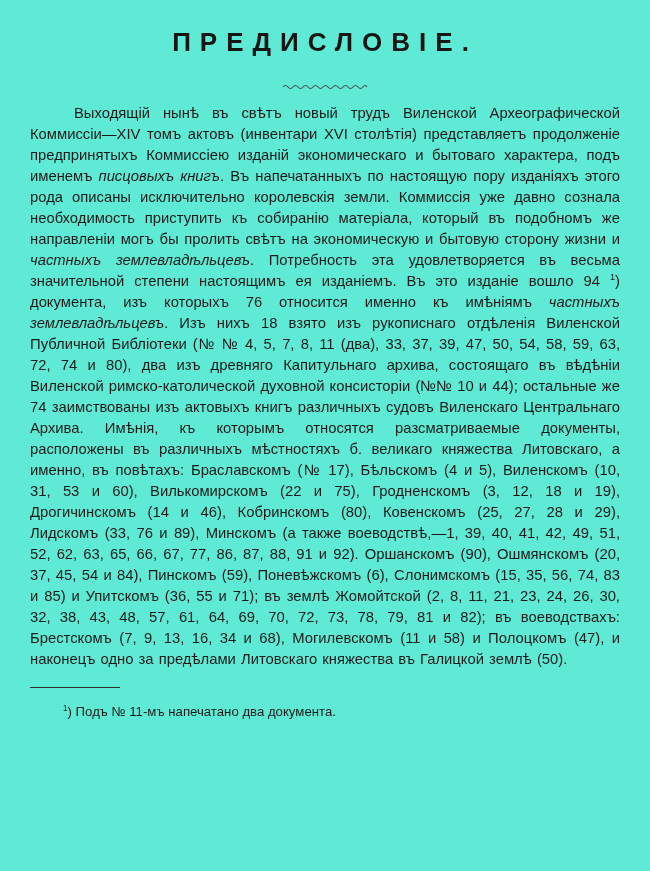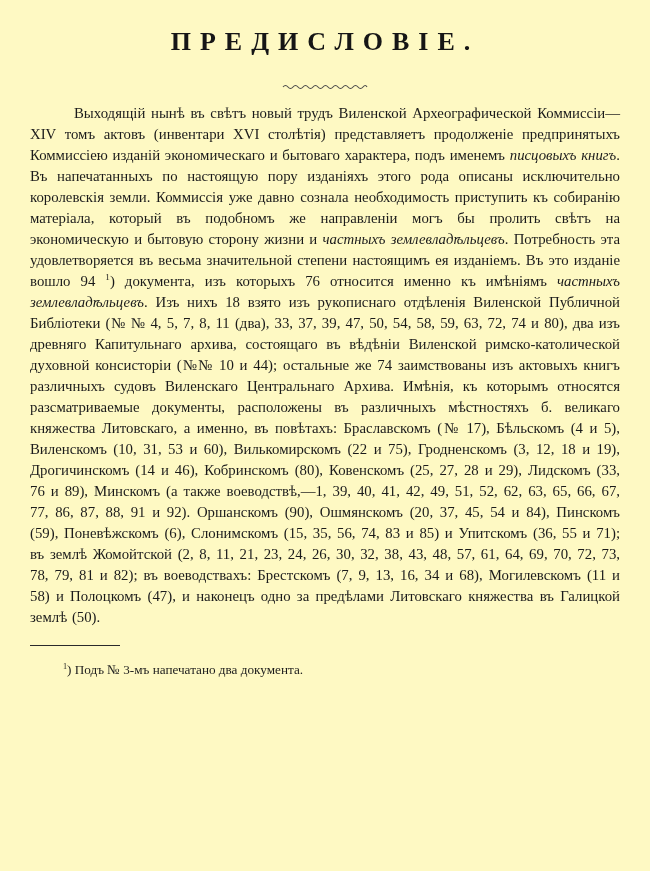--- a/index.html
+++ b/index.html
@@ -5,23 +5,23 @@
   html, body {
     margin: 0;
     padding: 0;
     background: #e8e8e8;
   }
   .page {
     position: relative;
     width: 650px;
     height: 871px;
     margin: 0 auto;
-    background: #fef9c3;
+    background: #5eead4;
     color: #1b1b1b;
-    font-family: Liberation Serif, serif;
+    font-family: Liberation Sans, sans-serif;
     overflow: hidden;
     box-sizing: border-box;
     padding-top: 27px;
   }
   .title {
     margin: 0;
     text-align: center;
     font-size: 26px;
     font-weight: 700;
     letter-spacing: 9px;
@@ -76,15 +76,15 @@
   <div class="ornament">
     <svg width="86" height="8" viewBox="0 0 86 8" xmlns="http://www.w3.org/2000/svg">
       <path d="M1,4 Q3.5,1 6,4 T11,4 T16,4 T21,4 T26,4 T31,4 T36,4 T41,4 T46,4 T51,4 T56,4 T61,4 T66,4 T71,4 T76,4 T81,4 T85,4" fill="none" stroke="#4a4a4a" stroke-width="1.1"></path>
     </svg>
   </div>
 
   <p class="body-text"><span>Выходящій нынѣ въ свѣтъ новый трудъ Виленской Археографической Коммиссіи—XIV томъ актовъ (инвентари XVI столѣтія) представляетъ продолженіе предпринятыхъ Коммиссіею изданій экономическаго и бытоваго характера, подъ именемъ </span><span class="it">писцовыхъ книгъ</span><span>. Въ напечатанныхъ по настоящую пору изданіяхъ этого рода описаны исключительно королевскія земли. Коммиссія уже давно сознала необходимость приступить къ собиранію матеріала, который въ подобномъ же направленіи могъ бы пролить свѣтъ на экономическую и бытовую сторону жизни и </span><span class="it">частныхъ землевладѣльцевъ</span><span>. Потребность эта удовлетворяется въ весьма значительной степени настоящимъ ея изданіемъ. Въ это изданіе вошло 94 </span><sup class="ref">1</sup><span>) документа, изъ которыхъ 76 относится именно къ имѣніямъ </span><span class="it">частныхъ землевладѣльцевъ</span><span>. Изъ нихъ 18 взято изъ рукописнаго отдѣленія Виленской Публичной Библіотеки (№ № 4, 5, 7, 8, 11 (два), 33, 37, 39, 47, 50, 54, 58, 59, 63, 72, 74 и 80), два изъ древняго Капитульнаго архива, состоящаго въ вѣдѣніи Виленской римско-католической духовной консисторіи (№№ 10 и 44); остальные же 74 заимствованы изъ актовыхъ книгъ различныхъ судовъ Виленскаго Центральнаго Архива. Имѣнія, къ которымъ относятся разсматриваемые документы, расположены въ различныхъ мѣстностяхъ б. великаго княжества Литовскаго, а именно, въ повѣтахъ: Браславскомъ (№ 17), Бѣльскомъ (4 и 5), Виленскомъ (10, 31, 53 и 60), Вилькомирскомъ (22 и 75), Гродненскомъ (3, 12, 18 и 19), Дрогичинскомъ (14 и 46), Кобринскомъ (80), Ковенскомъ (25, 27, 28 и 29), Лидскомъ (33, 76 и 89), Минскомъ (а также воеводствѣ,—1, 39, 40, 41, 42, 49, 51, 52, 62, 63, 65, 66, 67, 77, 86, 87, 88, 91 и 92). Оршанскомъ (90), Ошмянскомъ (20, 37, 45, 54 и 84), Пинскомъ (59), Поневѣжскомъ (6), Слонимскомъ (15, 35, 56, 74, 83 и 85) и Упитскомъ (36, 55 и 71); въ землѣ Жомойтской (2, 8, 11, 21, 23, 24, 26, 30, 32, 38, 43, 48, 57, 61, 64, 69, 70, 72, 73, 78, 79, 81 и 82); въ воеводствахъ: Брестскомъ (7, 9, 13, 16, 34 и 68), Могилевскомъ (11 и 58) и Полоцкомъ (47), и наконецъ одно за предѣлами Литовскаго княжества въ Галицкой землѣ (50).</span></p>
 
   <div class="footnote-sep"></div>
 
-  <p class="footnote"><sup class="ref">1</sup><span>) Подъ № 3-мъ напечатано два документа.</span></p>
+  <p class="footnote"><sup class="ref">1</sup><span>) Подъ № 11-мъ напечатано два документа.</span></p>
 
 </div>
 
 </body></html>

